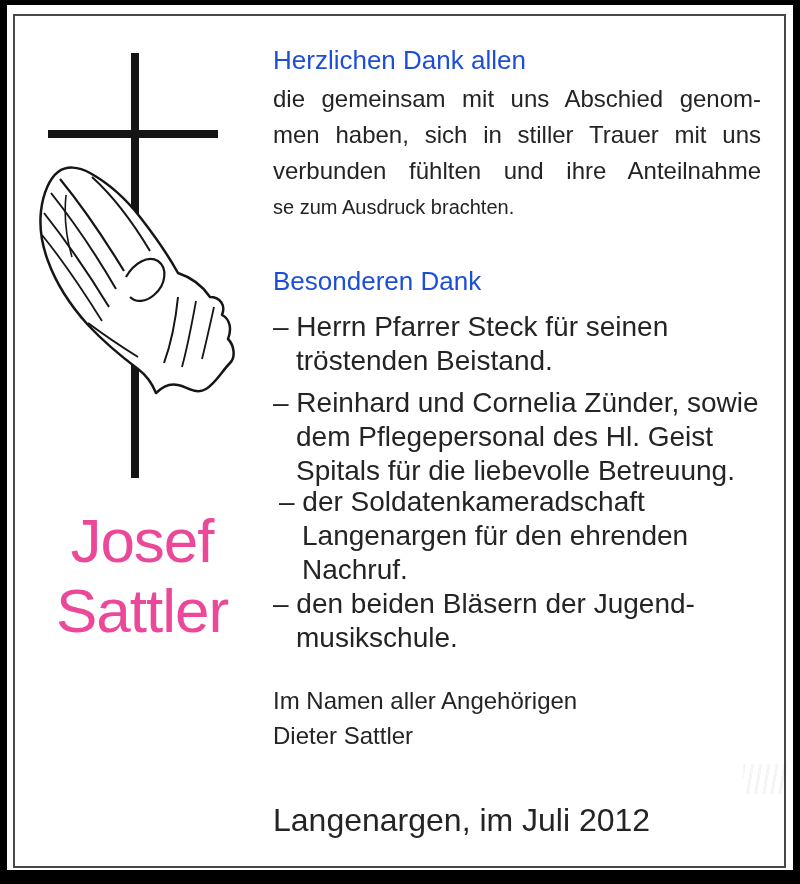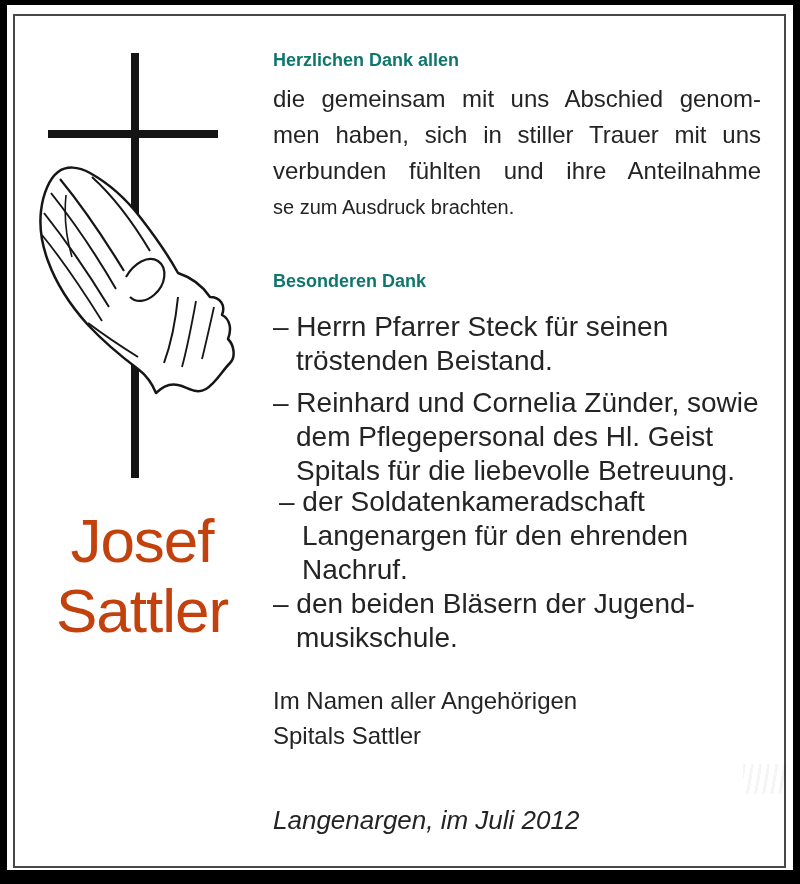--- a/index.html
+++ b/index.html
@@ -29,36 +29,36 @@
     left: 23px; top: 40px;
     width: 215px; height: 445px;
   }
   .deceased-name {
     position: absolute;
     left: 22px; top: 501px;
     width: 226px;
     text-align: center;
     font-size: 62px;
     line-height: 70px;
-    color: #c2410c;
+    color: #ec4899;
     letter-spacing: -1px;
   }
   
   .right-col {
     position: absolute;
     left: 266px; top: 0;
     width: 488px;
     color: #242424;
   }
   .block { position: absolute; left: 0; width: 488px; }
   .heading {
-    font-weight: bold;
-    font-size: 18px;
+    font-weight: normal;
+    font-size: 26px;
     line-height: 32px;
-    color: #0f766e;
+    color: #1d4ed8;
   }
   .h-thanks  { top: 39px; }
   .h-special { top: 260px; }
   .intro { top: 76px; }
   .jline {
     font-size: 24px;
     line-height: 36px;
     text-align: justify;
     text-align-last: justify;
   }
@@ -78,23 +78,22 @@
   .item-2 { top: 381px; }
   .item-3 { top: 480px; margin-left: 6px; }
   .item-4 { top: 582px; }
   .signature {
     top: 678px;
     font-size: 24px;
     line-height: 35px;
   }
   .dateline {
     top: 798px;
-    font-size: 26px;
+    font-size: 32px;
     line-height: 35px;
-    font-style: italic;
   }
   .watermark {
     position: absolute;
     right: 6px; bottom: 76px;
     width: 44px; height: 30px;
     background: repeating-linear-gradient(100deg, rgba(0,0,0,0.07) 0 3px, rgba(0,0,0,0) 3px 8px);
     opacity: 0.55;
   }
 </style>
 </head>
@@ -155,20 +154,20 @@
 dem Pflegepersonal des Hl. Geist
 Spitals für die liebevolle Betreuung.</div>
     <div class="block item item-3">– der Soldatenkameradschaft
 Langenargen für den ehrenden
 Nachruf.</div>
     <div class="block item item-4">– den beiden Bläsern der Jugend-
 musikschule.</div>
 
     <div class="block signature">
       <div>Im Namen aller Angehörigen</div>
-      <div>Spitals Sattler</div>
+      <div>Dieter Sattler</div>
     </div>
 
     <div class="block dateline">Langenargen, im Juli 2012</div>
   </div>
 
   <div class="watermark"></div>
 </div>
 
 </body></html>

